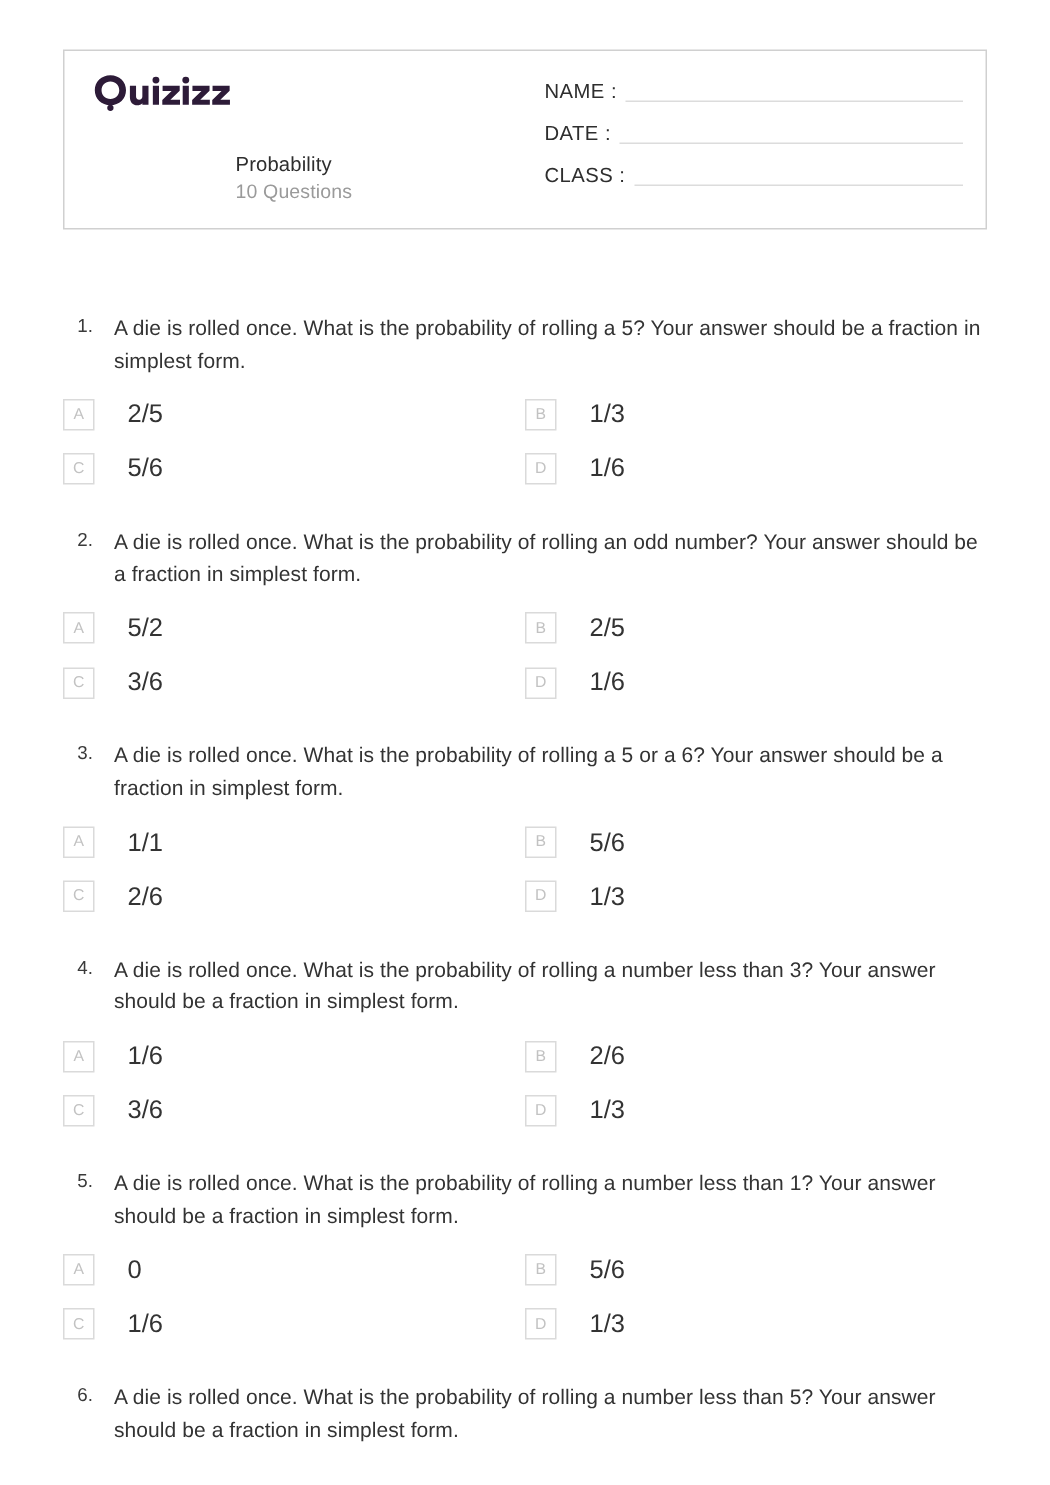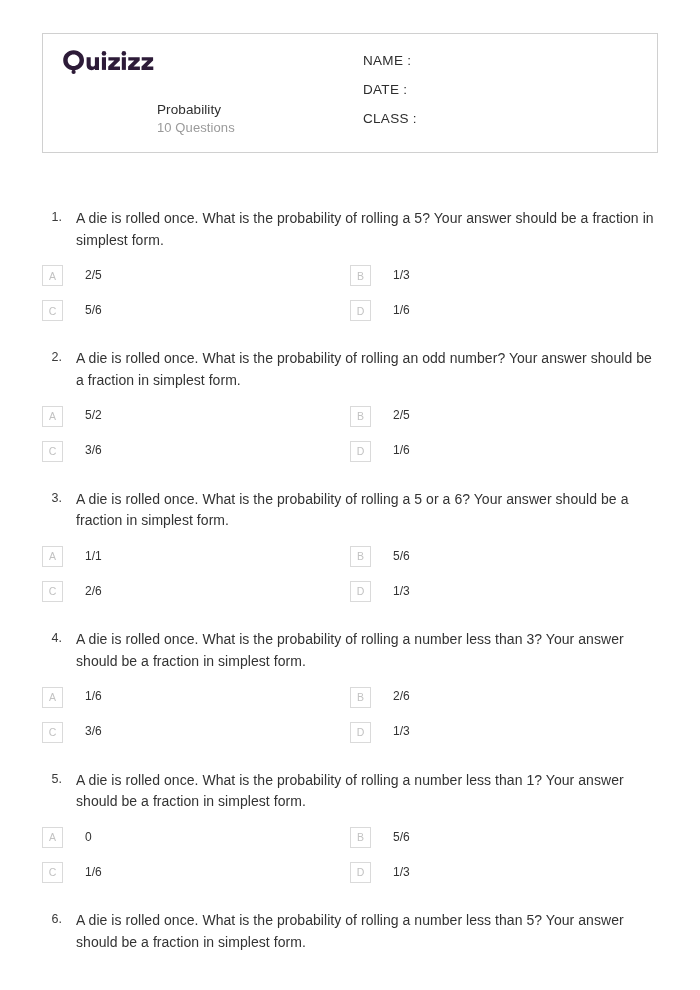--- a/index.html
+++ b/index.html
@@ -62,22 +62,21 @@
 
   .header-right {
     flex: 1;
     padding: 19px 15px 0 0;
     display: flex;
     flex-direction: column;
     gap: 13px;
   }
   .field-row {
     display: flex;
-    align-items: flex-start;
-    flex-direction: column;
+    align-items: center;
   }
   .field-label {
     font-size: 13.5px;
     color: #2e2e2e;
     white-space: nowrap;
     letter-spacing: .3px;
   }
   .field-line {
     flex: 1;
     margin-left: 6px;
@@ -135,21 +134,21 @@
     border: 1px solid #dadada;
     color: #c2c2c2;
     font-size: 10.5px;
     display: flex;
     align-items: center;
     justify-content: center;
     line-height: 1;
   }
   .opt-text {
     margin-left: 22px;
-    font-size: 12px;
+    font-size: 17px;
     color: #333333;
     line-height: 1.3;
   }
 </style>
 </head>
 <body>
 
 <div class="header-card">
 
   <div class="header-left">

